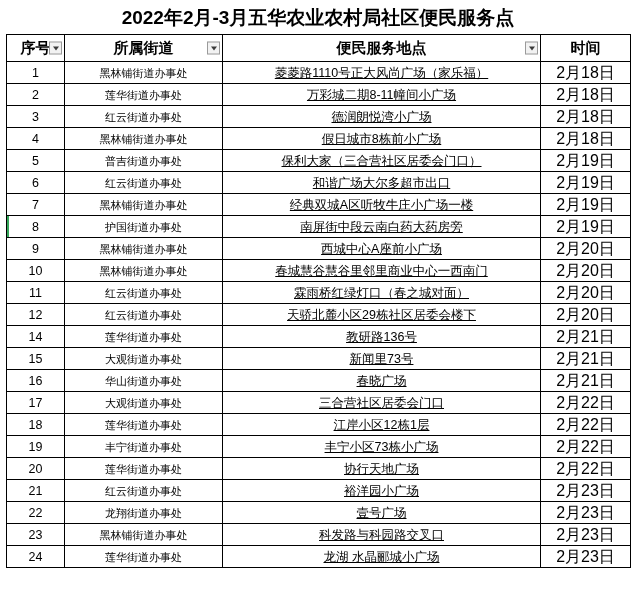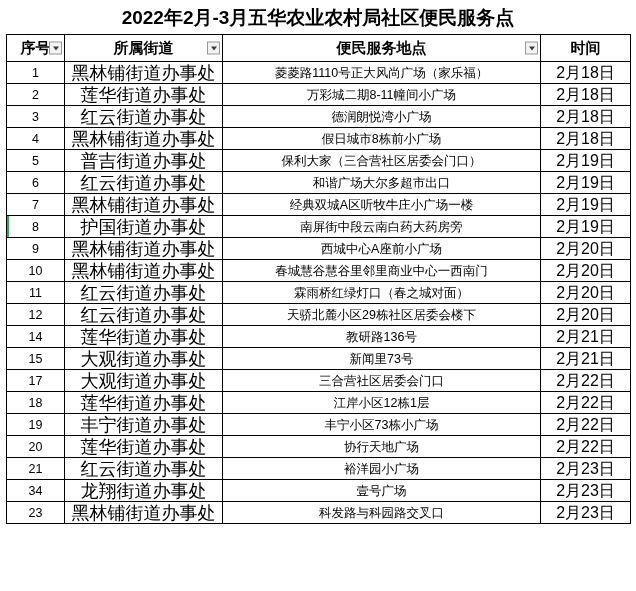--- a/index.html
+++ b/index.html
@@ -81,22 +81,22 @@
   }
   .filter-btn i {
     display: block;
     width: 0;
     height: 0;
     border-left: 3px solid transparent;
     border-right: 3px solid transparent;
     border-top: 4px solid #3a3a3a;
   }
   td.cell-no { font-size: 12.5px; }
-  td.cell-st { font-size: 18px; }
-  td.cell-place { font-size: 12.5px; }
+  td.cell-st { font-size: 11px; }
+  td.cell-place { font-size: 12.5px; text-decoration: underline; }
   td.cell-time { font-size: 16px; }
 
   
   tr.marked td:first-child {
     box-shadow: inset 2px 0 0 0 #35a65a;
   }
 </style>
 </head>
 <body>
 
@@ -223,20 +223,26 @@
           <td class="cell-place">教研路136号</td>
           <td class="cell-time">2月21日</td>
         </tr>
         <tr>
           <td class="cell-no">15</td>
           <td class="cell-st">大观街道办事处</td>
           <td class="cell-place">新闻里73号</td>
           <td class="cell-time">2月21日</td>
         </tr>
         <tr>
+          <td class="cell-no">16</td>
+          <td class="cell-st">华山街道办事处</td>
+          <td class="cell-place">春晓广场</td>
+          <td class="cell-time">2月21日</td>
+        </tr>
+        <tr>
           <td class="cell-no">17</td>
           <td class="cell-st">大观街道办事处</td>
           <td class="cell-place">三合营社区居委会门口</td>
           <td class="cell-time">2月22日</td>
         </tr>
         <tr>
           <td class="cell-no">18</td>
           <td class="cell-st">莲华街道办事处</td>
           <td class="cell-place">江岸小区12栋1层</td>
           <td class="cell-time">2月22日</td>
@@ -253,27 +259,33 @@
           <td class="cell-place">协行天地广场</td>
           <td class="cell-time">2月22日</td>
         </tr>
         <tr>
           <td class="cell-no">21</td>
           <td class="cell-st">红云街道办事处</td>
           <td class="cell-place">裕洋园小广场</td>
           <td class="cell-time">2月23日</td>
         </tr>
         <tr>
-          <td class="cell-no">34</td>
+          <td class="cell-no">22</td>
           <td class="cell-st">龙翔街道办事处</td>
           <td class="cell-place">壹号广场</td>
           <td class="cell-time">2月23日</td>
         </tr>
         <tr>
           <td class="cell-no">23</td>
           <td class="cell-st">黑林铺街道办事处</td>
           <td class="cell-place">科发路与科园路交叉口</td>
           <td class="cell-time">2月23日</td>
         </tr>
+        <tr>
+          <td class="cell-no">24</td>
+          <td class="cell-st">莲华街道办事处</td>
+          <td class="cell-place">龙湖 水晶郦城小广场</td>
+          <td class="cell-time">2月23日</td>
+        </tr>
       </tbody>
   </table>
 
 </div>
 
 </body></html>

